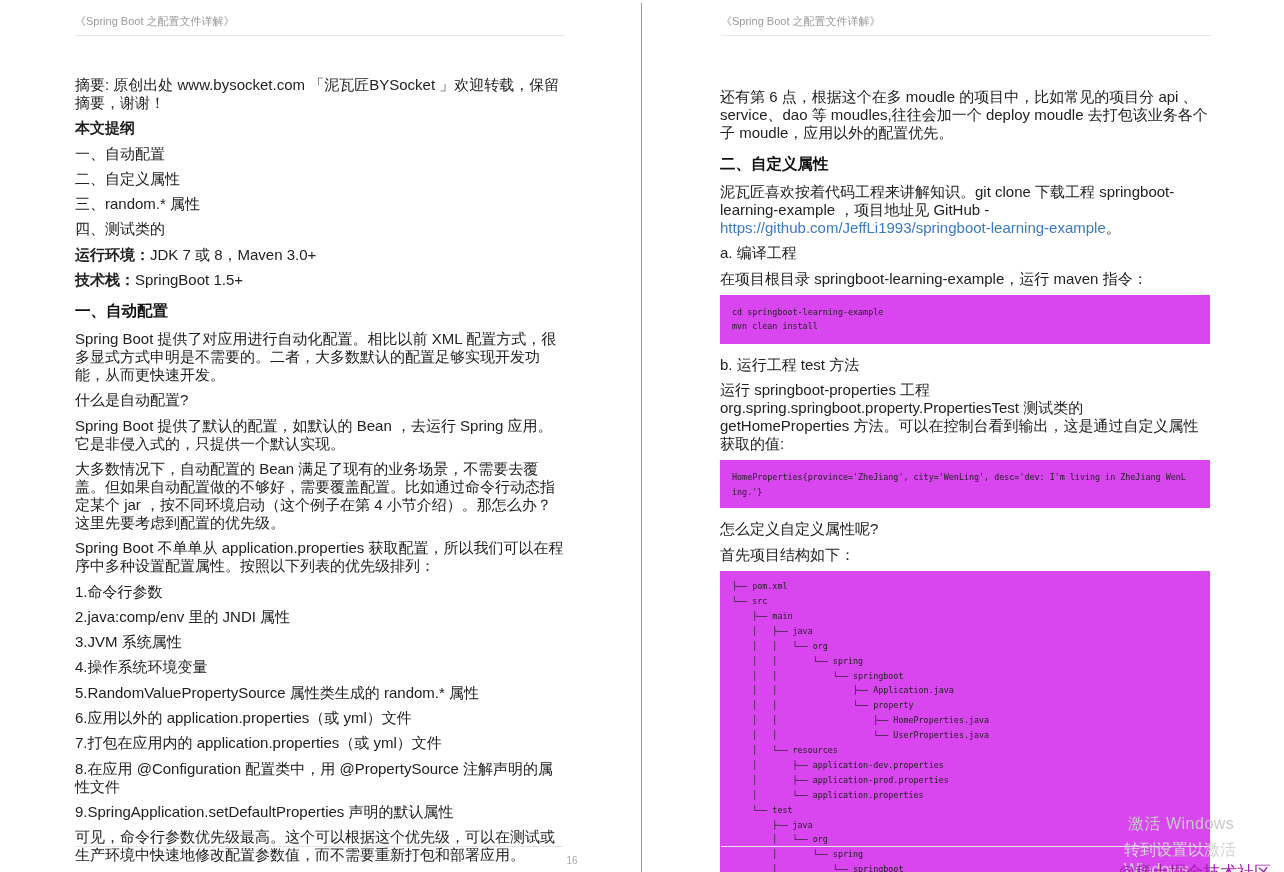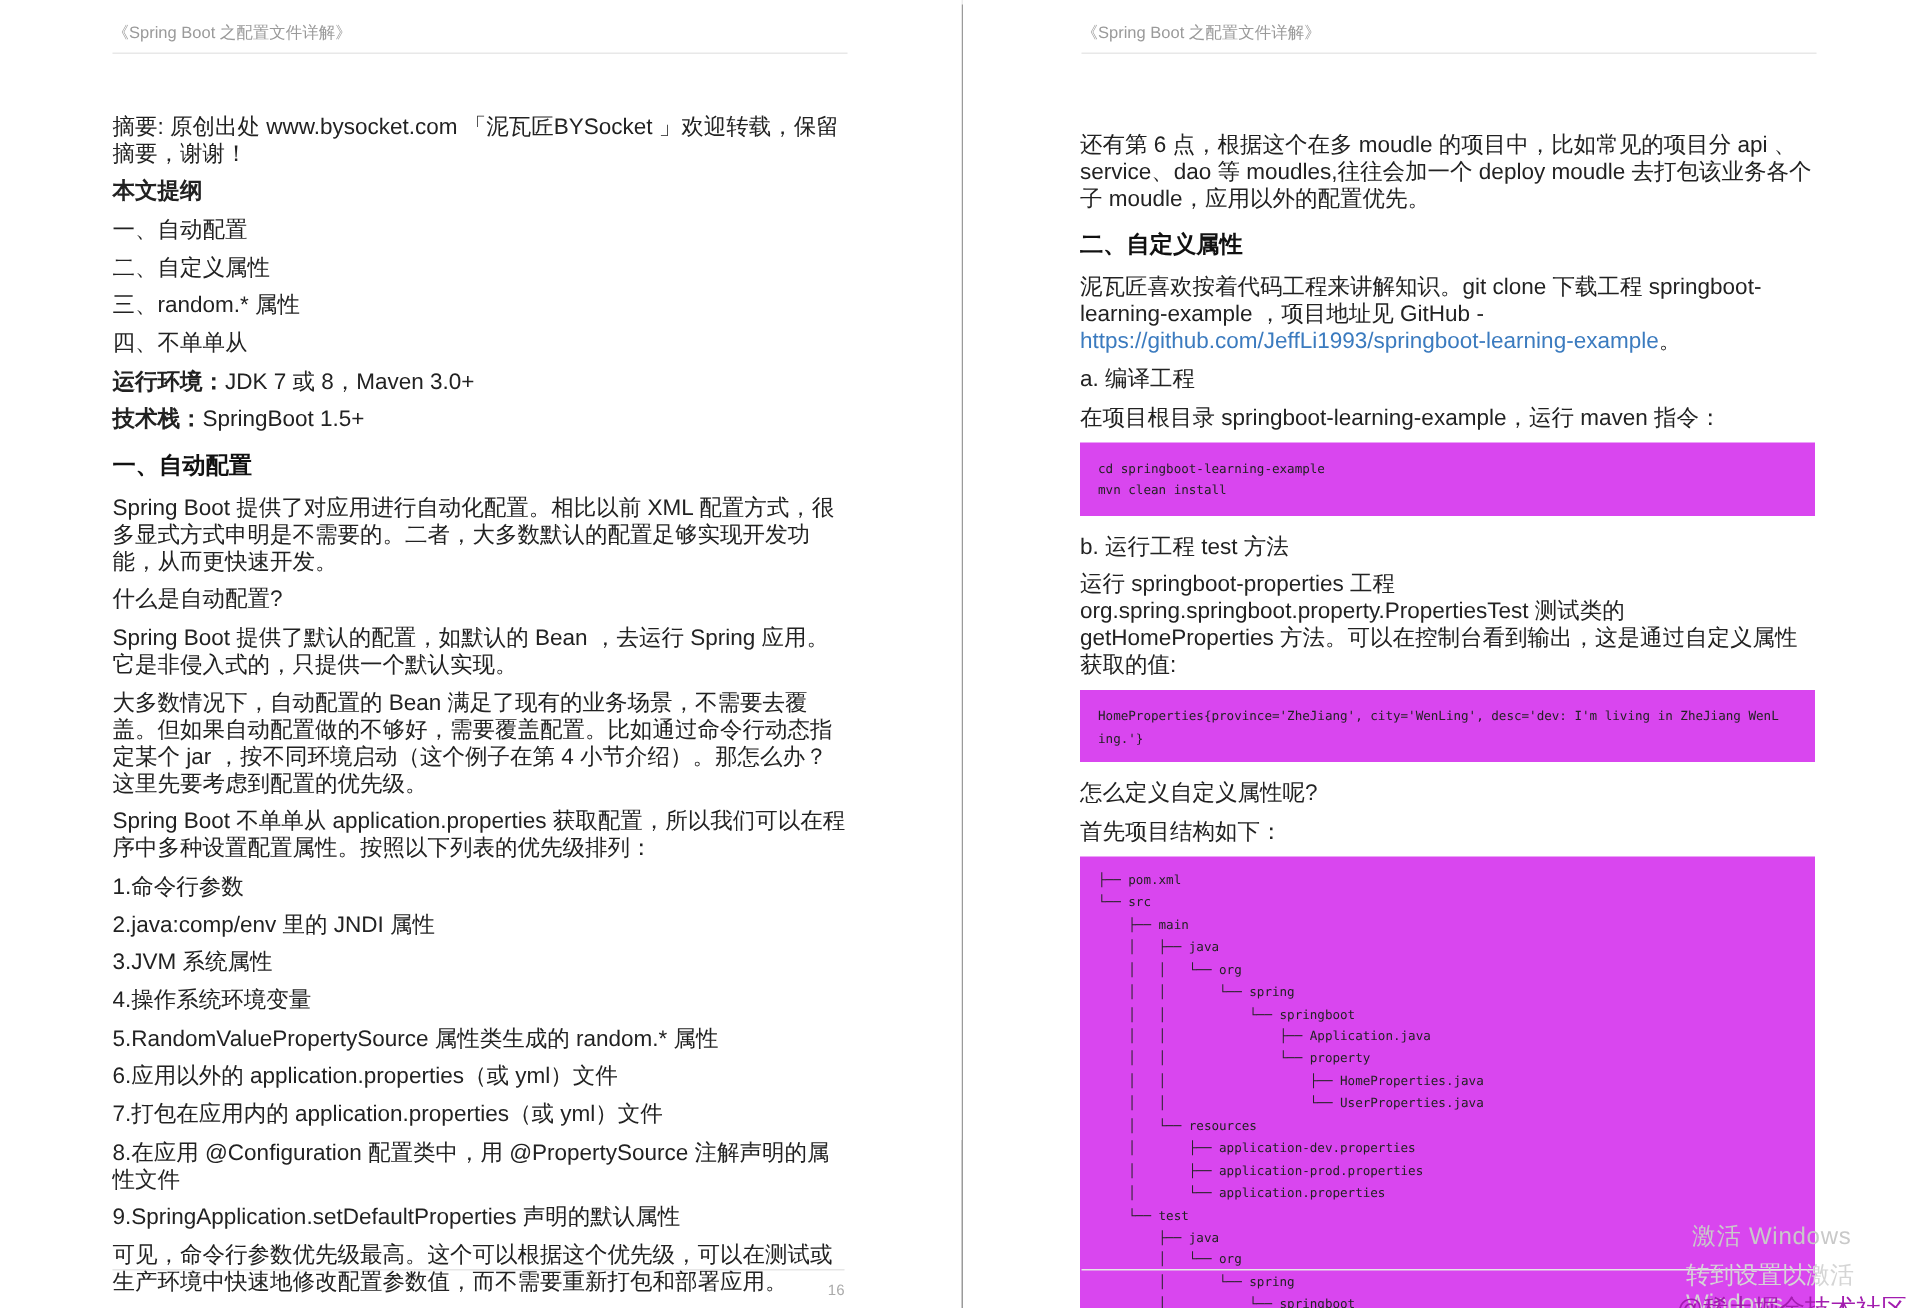--- a/index.html
+++ b/index.html
@@ -6,21 +6,21 @@
   html, body { width: 1284px; height: 872px; overflow: hidden; background: #ffffff; }
   body { font-family: "Liberation Sans", "DejaVu Sans", sans-serif; color: #222; position: relative; }
   .spread { position: absolute; left: 0; top: 0; width: 1284px; height: 872px; display: flex; background: #fff; }
   .topshade { position: absolute; left: 0; top: 0; width: 1284px; height: 3px; background: #ececec; }
   .page { position: relative; width: 641px; height: 760px; background: #fff; text-decoration: underline; }
   .page.right { width: 642px; }
   .gutter { width: 1px; height: 872px; background: #9a9a9a; }
   .page-header { position: absolute; left: 75px; top: 14px; width: 490px; height: 22px; font-size: 11px; color: #9a9a9a; border-bottom: 1px solid #e8e8e8; }
   .page.right .page-header { left: 79px; width: 490px; }
   .page-footer-rule { position: absolute; left: 75px; top: 846px; width: 488px; height: 1px; background: #e6e6e6; }
-  .page-number { position: absolute; left: 535px; top: 855px; width: 28px; text-align: right; font-size: 10px; color: #aaa; }
+  .page-number { position: absolute; left: 558px; top: 855px; width: 28px; text-align: center; font-size: 10px; color: #aaa; }
   .content { position: absolute; left: 75px; top: 76px; width: 490px; }
   .page.right .content { left: 78px; top: 76px; width: 490px; margin-top: 12px; }
   p { font-size: 15px; line-height: 18px; margin-bottom: 7.3px; color: #222; }
   .bold { font-weight: bold; }
   h2 { font-size: 15.5px; font-weight: bold; line-height: 22px; margin: 11px 0 8px 0; color: #111; }
   .link { color: #3b7bbf; }
   .code { background: #d946ef; font-family: "DejaVu Sans Mono", "Liberation Mono", monospace; font-size: 8.4px; line-height: 14.2px; padding: 10px 12px; margin: 2px 0 12px 0; color: #222; white-space: pre-wrap; width: 490px; }
   .code.cmd { height: 49px; padding-top: 10px; }
   .code.out { height: 48px; padding-top: 10px; }
   .code.tree { height: 341px; padding-top: 8px; line-height: 14.9px; white-space: pre; }
@@ -36,21 +36,21 @@
 
   <div class="page left">
     <div class="page-header">《Spring Boot 之配置文件详解》</div>
 
     <div class="content">
       <p>摘要: 原创出处 www.bysocket.com 「泥瓦匠BYSocket 」欢迎转载，保留摘要，谢谢！</p>
       <p class="bold">本文提纲</p>
       <p>一、自动配置</p>
       <p>二、自定义属性</p>
       <p>三、random.* 属性</p>
-      <p>四、不单单从</p>
+      <p>四、测试类的</p>
       <p><span class="bold">运行环境：</span><span>JDK 7 或 8，Maven 3.0+</span></p>
       <p><span class="bold">技术栈：</span><span>SpringBoot 1.5+</span></p>
 
       <h2>一、自动配置</h2>
       <p>Spring Boot 提供了对应用进行自动化配置。相比以前 XML 配置方式，很多显式方式申明是不需要的。二者，大多数默认的配置足够实现开发功能，从而更快速开发。</p>
       <p>什么是自动配置?</p>
       <p>Spring Boot 提供了默认的配置，如默认的 Bean ，去运行 Spring 应用。它是非侵入式的，只提供一个默认实现。</p>
       <p>大多数情况下，自动配置的 Bean 满足了现有的业务场景，不需要去覆盖。但如果自动配置做的不够好，需要覆盖配置。比如通过命令行动态指定某个 jar ，按不同环境启动（这个例子在第 4 小节介绍）。那怎么办？这里先要考虑到配置的优先级。</p>
       <p>Spring Boot 不单单从 application.properties 获取配置，所以我们可以在程序中多种设置配置属性。按照以下列表的优先级排列：</p>
 

